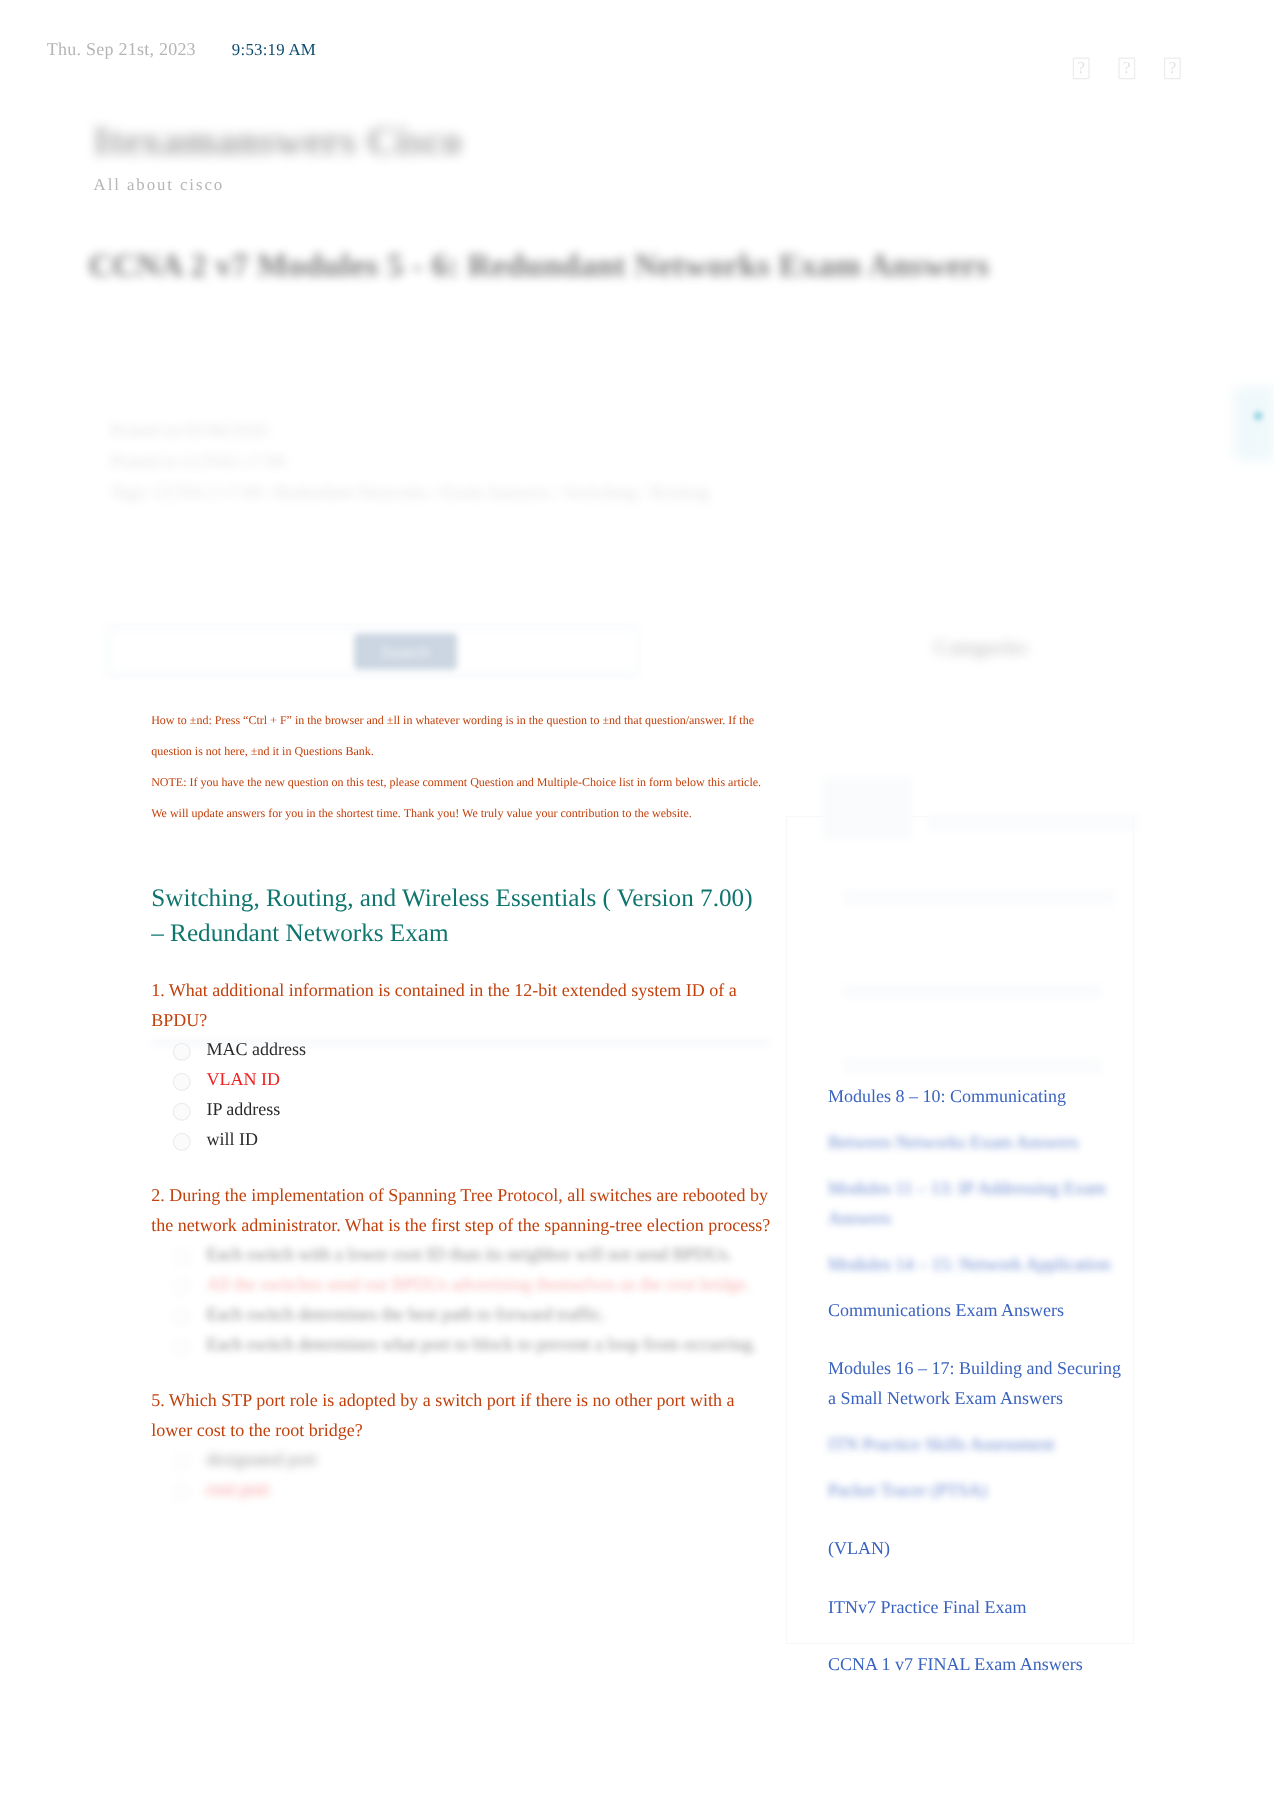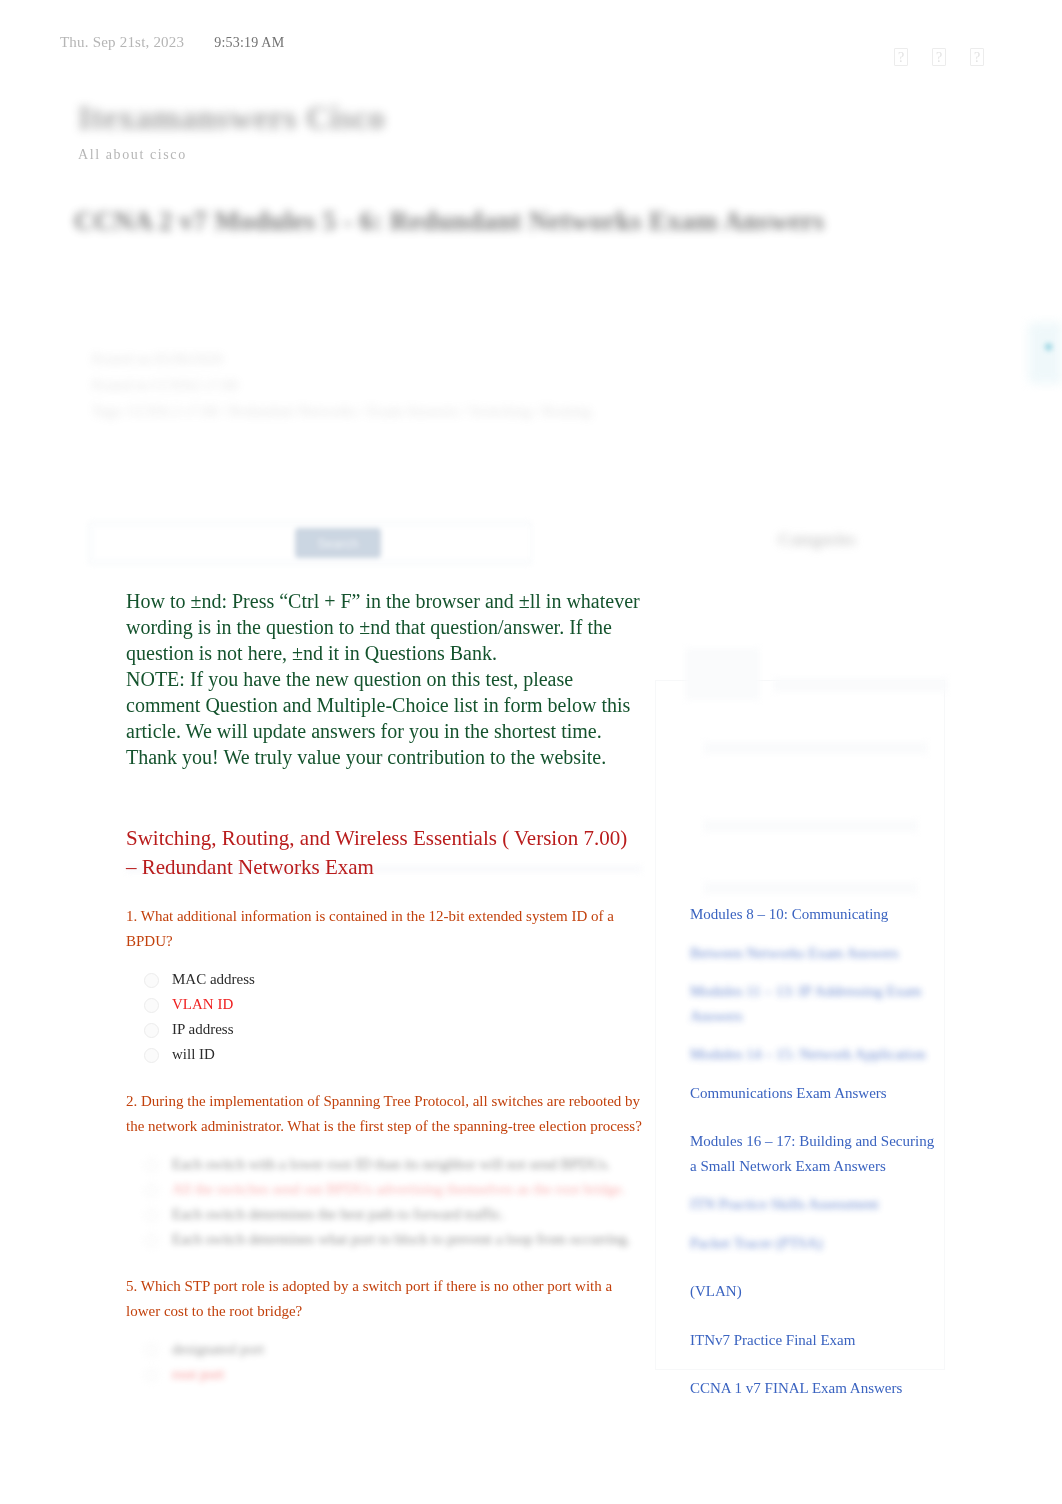--- a/index.html
+++ b/index.html
@@ -22,30 +22,30 @@
   
   .topbar {
     position: absolute;
     left: 0; top: 0;
     width: 1062px;
     height: 84px;
     display: flex;
     align-items: center;
   }
   .topbar-left {
-    margin-left: 60px;
+    margin-left: 39px;
     display: flex;
     align-items: baseline;
     gap: 30px;
     color: #b7b7b7;
     font-size: 15px;
     letter-spacing: 0.2px;
   }
   .topbar-date { color: #b5b5b5; }
-  .topbar-time { color: #737373; font-size: 14px; }
+  .topbar-time { color: #0c4a6e; font-size: 14px; }
 
   .topbar-right {
     position: absolute;
     right: 78px;
     top: 48px;
     display: flex;
     gap: 24px;
   }
   .social-icon {
     width: 14px;
@@ -192,43 +192,42 @@
   
   .content {
     position: absolute;
     left: 126px;
     top: 588px;
     width: 516px;
     color: #3a3a3a;
   }
 
   .notice-block {
-    color: #14532d;
-    font-size: 20px;
+    color: #c2410c;
+    font-size: 10px;
     line-height: 26px;
   }
   .notice-block p + p { }
 
   .section-title {
-    margin-top: 54px;
+    margin-top: 42px;
     font-size: 21px;
     line-height: 29px;
-    color: #b91c1c;
+    color: #0f766e;
     font-weight: normal;
   }
 
   .question {
     margin-top: 22px;
     font-size: 15px;
     line-height: 24.5px;
     color: #c2410c;
   }
 
   .answers {
-    margin-top: 14px;
     list-style: none;
     padding-left: 12px;
   }
   .answers li {
     position: relative;
     padding-left: 34px;
     font-size: 15px;
     line-height: 25px;
     color: #2b2b2b;
   }

